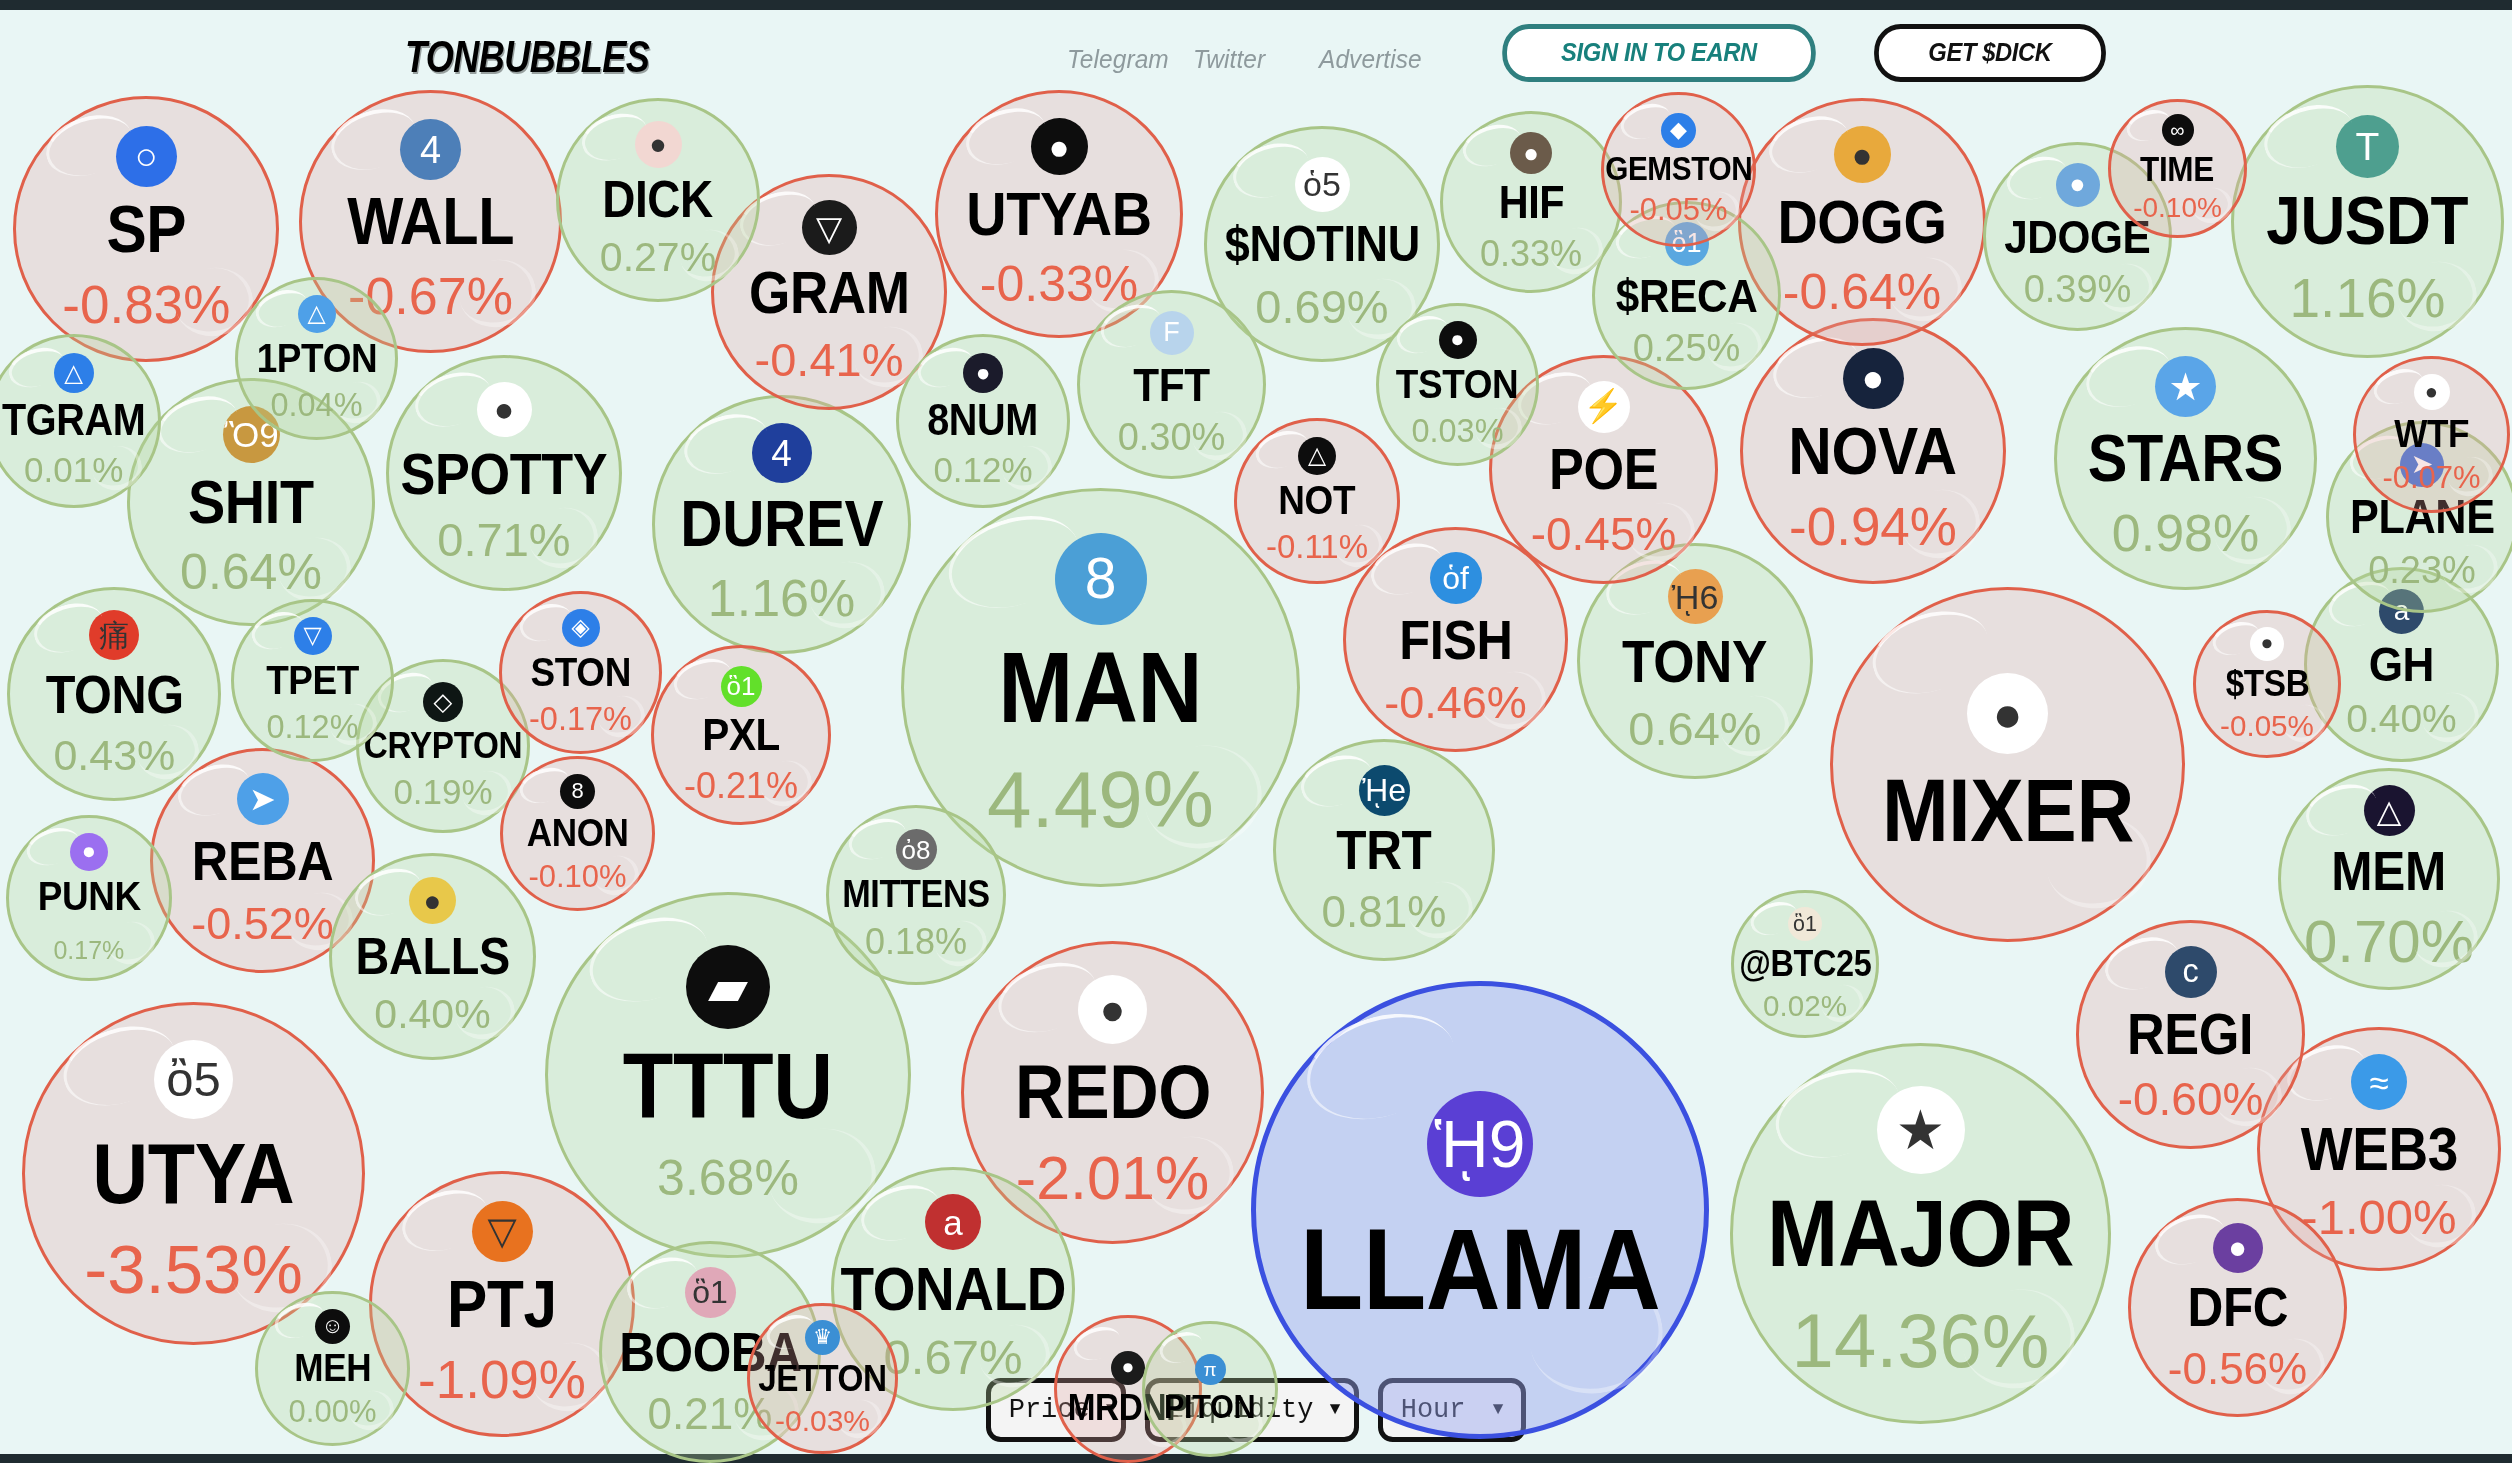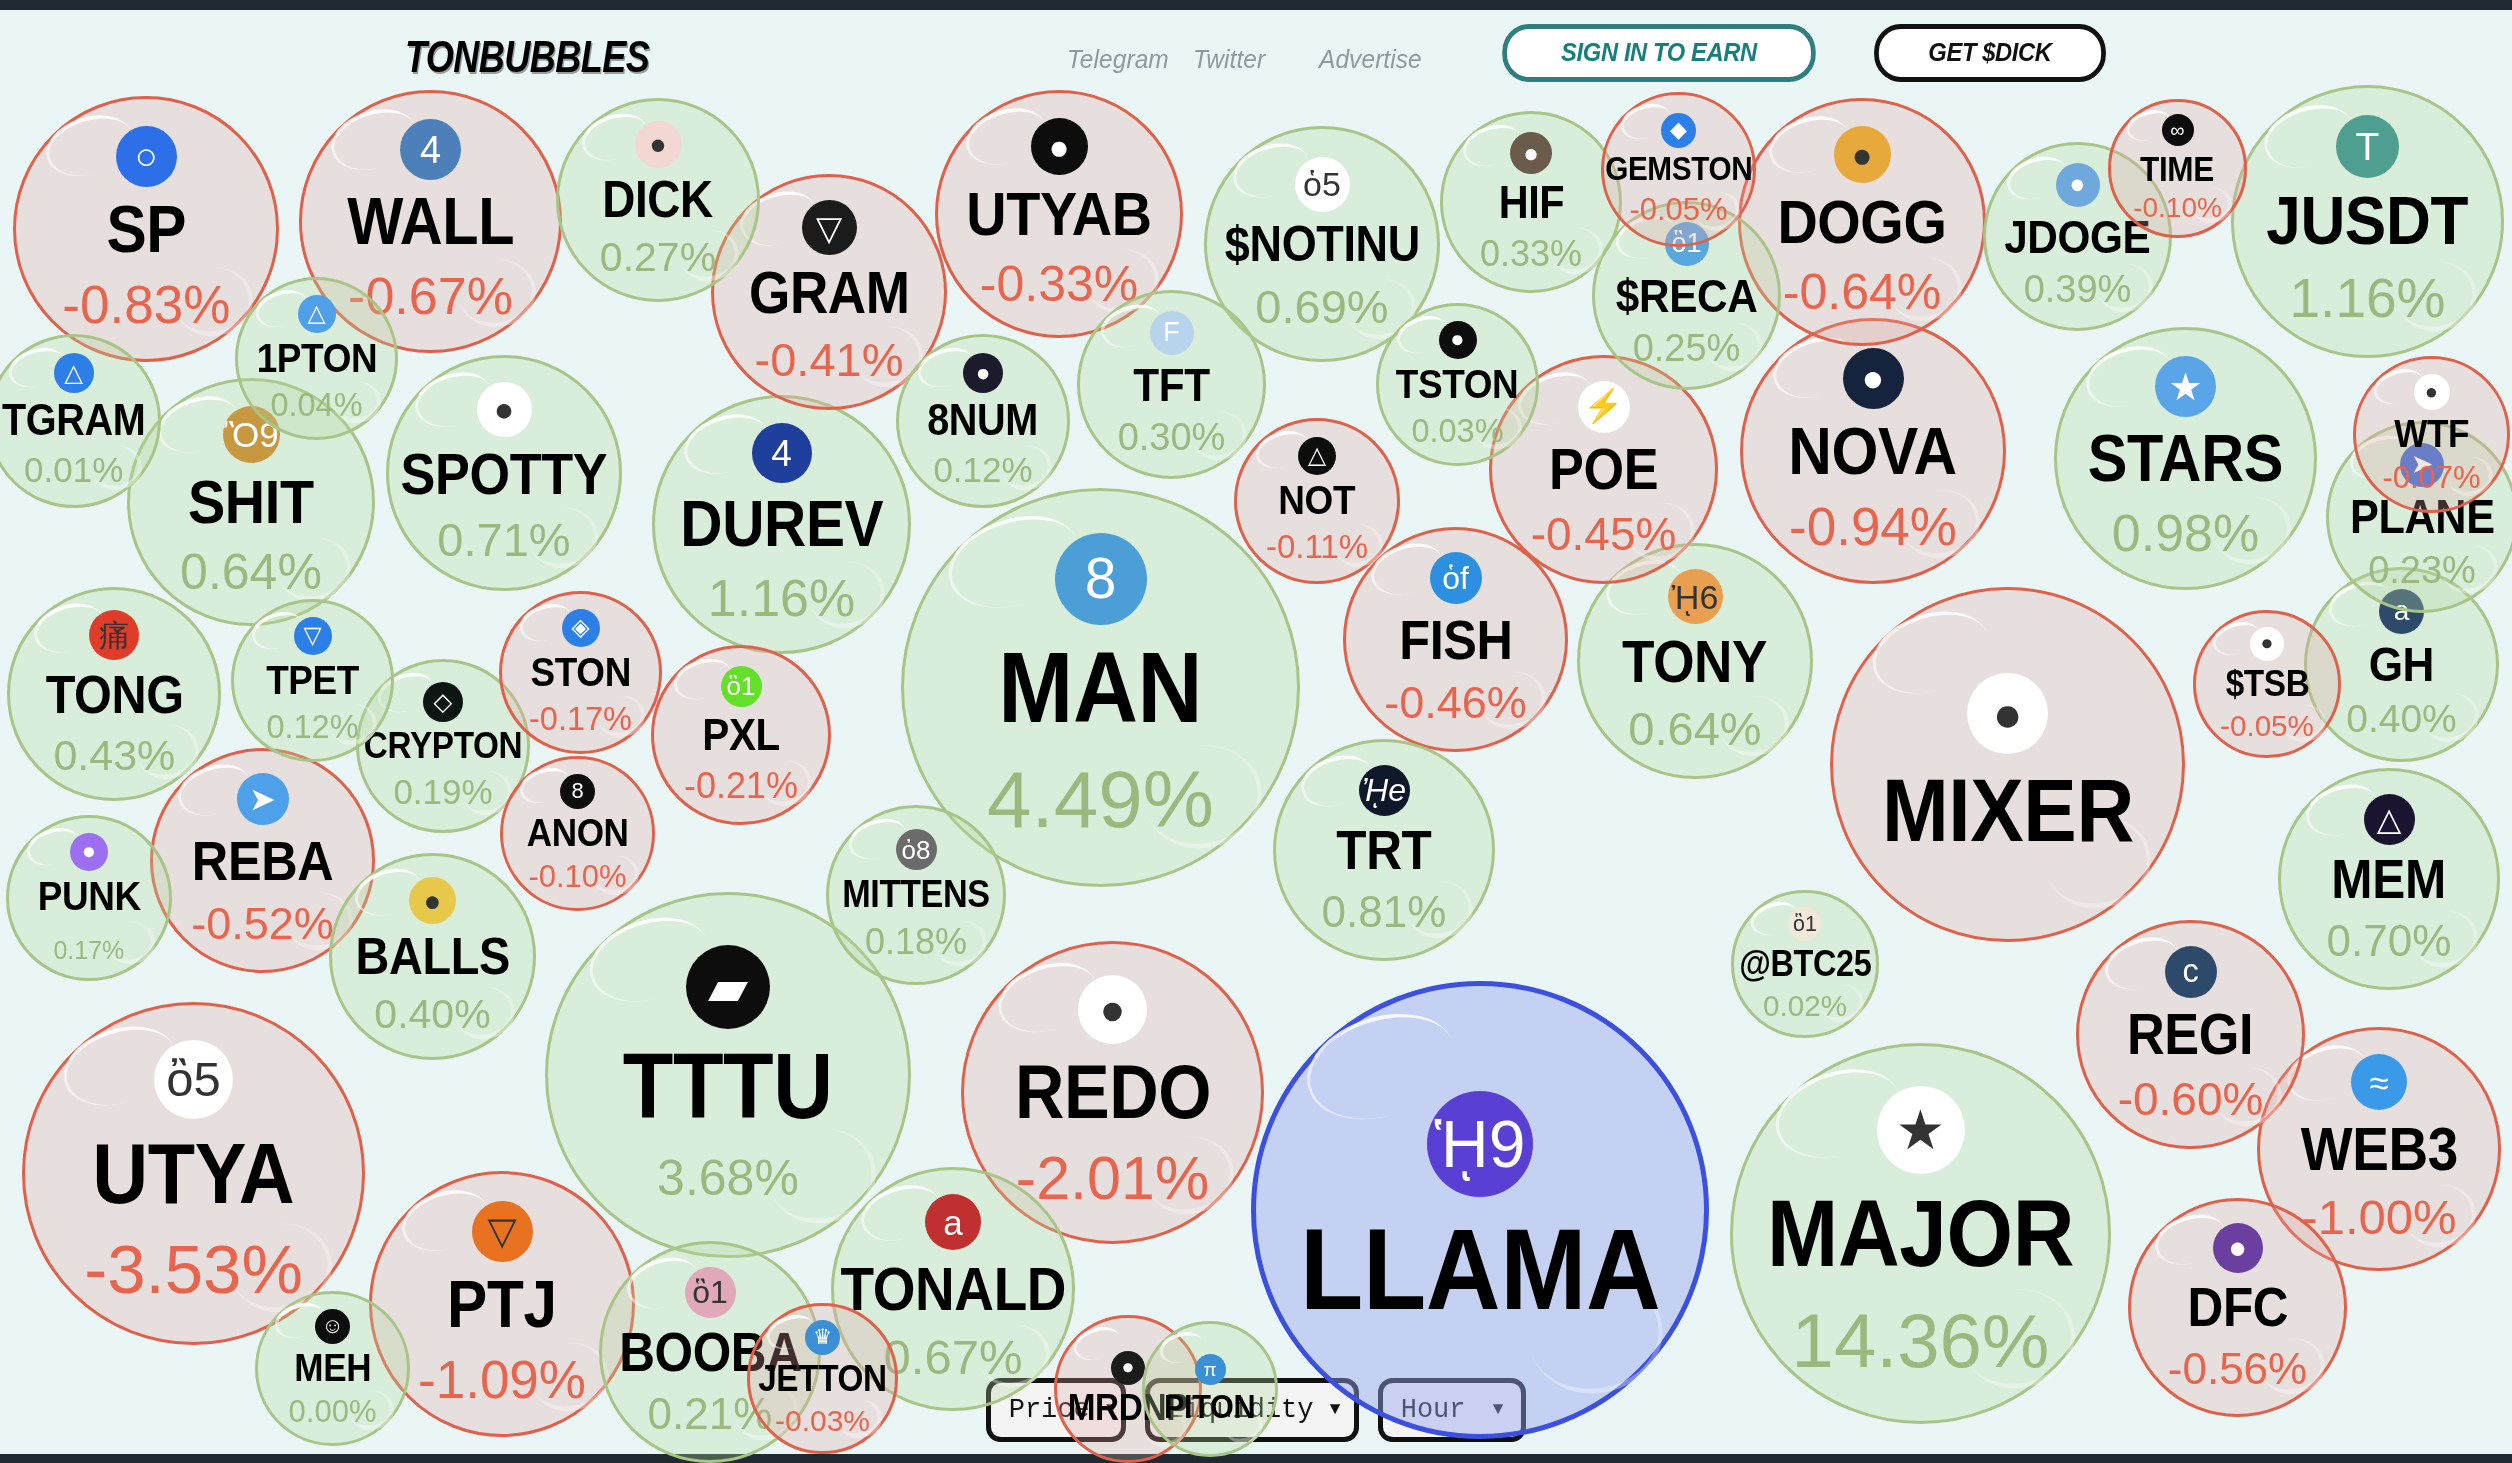--- a/index.html
+++ b/index.html
@@ -327,26 +327,26 @@
         <div class="glossB"></div>
         <div class="logo" style="width: 52px; height: 52px; background: rgb(78, 160, 232); font-size: 32px; color: rgb(255, 255, 255); margin-bottom: 6.7px;">➤</div>
         <div class="sym" style="font-size: 56px;">REBA</div>
         <div class="pct down" style="font-size: 45px; margin-top: 11px;">-0.52%</div>
       </div>
       <div class="bubble b-up" style="width: 222px; height: 222px; left: 2278px; top: 768px; z-index: 850;">
         <div class="glossA"></div>
         <div class="glossB"></div>
         <div class="logo" style="width: 51px; height: 51px; background: rgb(26, 20, 48); font-size: 32px; color: rgb(255, 255, 255); margin-bottom: 6.7px;">△</div>
         <div class="sym" style="font-size: 55px;">MEM</div>
-        <div class="pct up" style="font-size: 44px; margin-top: 11px;">0.70%</div>
+        <div class="pct up" style="font-size: 60px; margin-top: 11px;">0.70%</div>
       </div>
       <div class="bubble b-up" style="width: 222px; height: 222px; left: 1273px; top: 739px; z-index: 850;">
         <div class="glossA"></div>
         <div class="glossB"></div>
-        <div class="logo" style="width: 51px; height: 51px; background: #0f172a; font-size: 32px; color: rgb(255, 255, 255); margin-bottom: 6.7px; font-style: italic;">ᾘe</div>
+        <div class="logo" style="width: 51px; height: 51px; background: #0c4a6e; font-size: 32px; color: rgb(255, 255, 255); margin-bottom: 6.7px;">ᾘe</div>
         <div class="sym" style="font-size: 55px;">TRT</div>
         <div class="pct up" style="font-size: 44px; margin-top: 11px;">0.81%</div>
       </div>
       <div class="bubble b-up" style="width: 222px; height: 222px; left: 599px; top: 1241px; z-index: 850;">
         <div class="glossA"></div>
         <div class="glossB"></div>
         <div class="logo" style="width: 51px; height: 51px; background: rgb(224, 168, 184); font-size: 32px; color: rgb(51, 51, 51); margin-bottom: 6.7px;">ὃ1</div>
         <div class="sym" style="font-size: 55px;">BOOBA</div>
         <div class="pct up" style="font-size: 44px; margin-top: 11px;">0.21%</div>
       </div>

